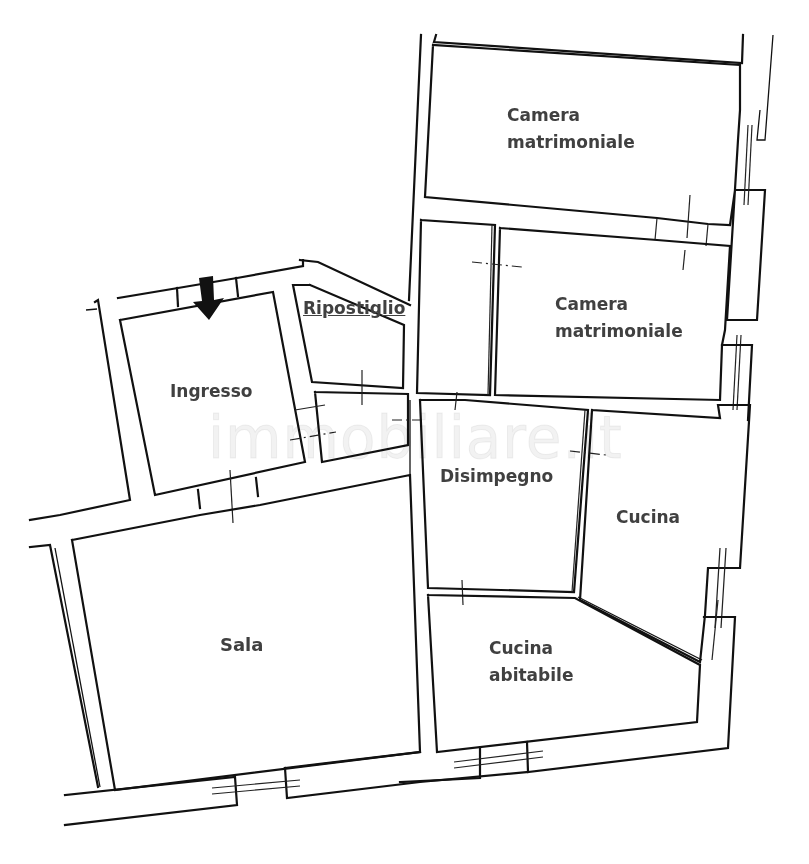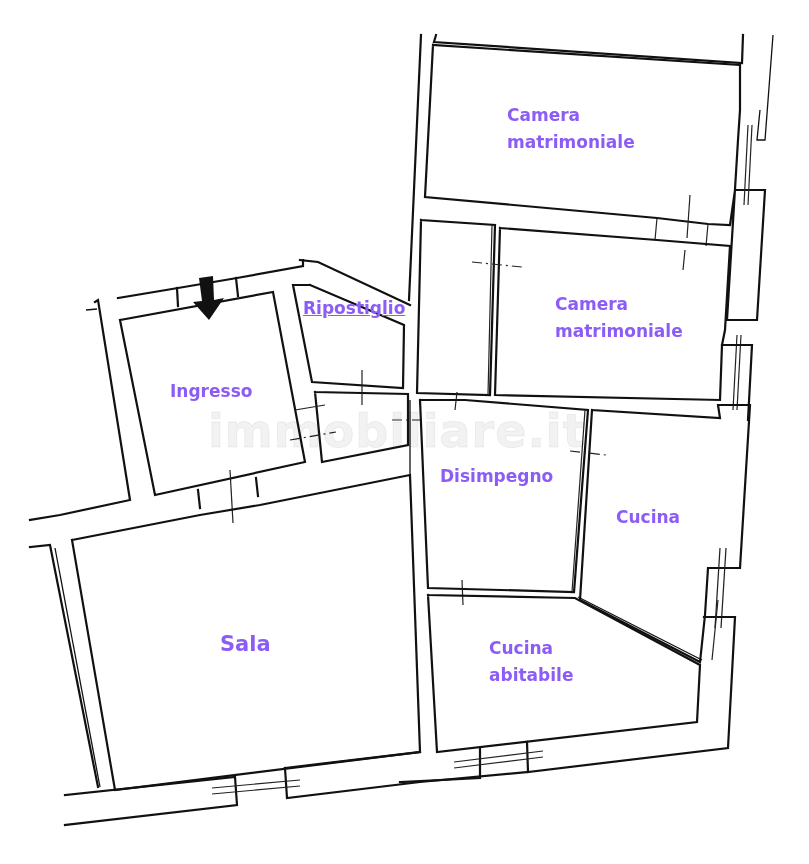--- a/index.html
+++ b/index.html
@@ -2,24 +2,24 @@
 <html><head>
 <meta charset="utf-8">
 <style>
   html, body { margin: 0; padding: 0; background: #ffffff; }
   body { width: 809px; height: 864px; overflow: hidden; position: relative; font-family: "DejaVu Sans", sans-serif; }
   #plan { position: absolute; left: 0; top: 0; width: 809px; height: 864px; }
   .wall { fill: none; stroke: #111; stroke-width: 2.2; stroke-linejoin: miter; stroke-linecap: square; }
   .thin { fill: none; stroke: #111; stroke-width: 1.3; }
   .tick { fill: none; stroke: #222; stroke-width: 1.2; }
   .dash { fill: none; stroke: #222; stroke-width: 1.2; stroke-dasharray: 10 4 2 4; }
-  .label { position: absolute; font-family: "DejaVu Sans", sans-serif; font-weight: bold; color: #8b5cf6; font-size: 17px; line-height: 27px; white-space: nowrap; }
-  .label.big { font-size: 21px; }
+  .label { position: absolute; font-family: "DejaVu Sans", sans-serif; font-weight: bold; color: #404040; font-size: 17px; line-height: 27px; white-space: nowrap; }
+  .label.big { font-size: 18px; }
   .label .line { display: block; }
-  .watermark { position: absolute; left: 208px; top: 404px; font-family: "DejaVu Sans", sans-serif; font-weight: bold; font-size: 46px; color: rgba(0,0,0,0.05); letter-spacing: 1px; -webkit-text-stroke: 1px rgba(0,0,0,0.06); white-space: nowrap; text-align: center; }
+  .watermark { position: absolute; left: 208px; top: 404px; font-family: "DejaVu Sans", sans-serif; font-weight: normal; font-size: 58px; color: rgba(0,0,0,0.05); letter-spacing: 1px; -webkit-text-stroke: 1px rgba(0,0,0,0.06); white-space: nowrap; text-align: center; }
 </style>
 </head>
 <body>
 
 <svg id="plan" viewBox="0 0 809 864" xmlns="http://www.w3.org/2000/svg">
 
   <g>
 
     <polyline class="wall" points="436,35 434,42 742,63 743,35"></polyline>
 

